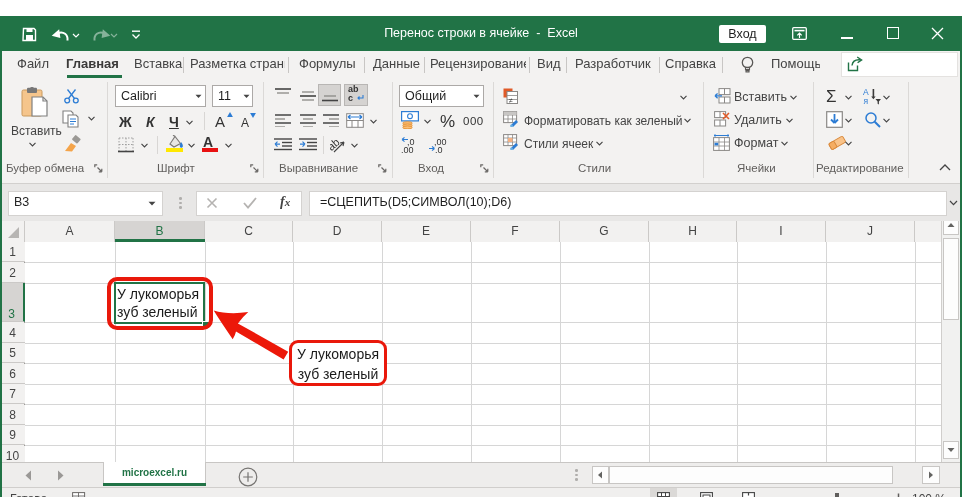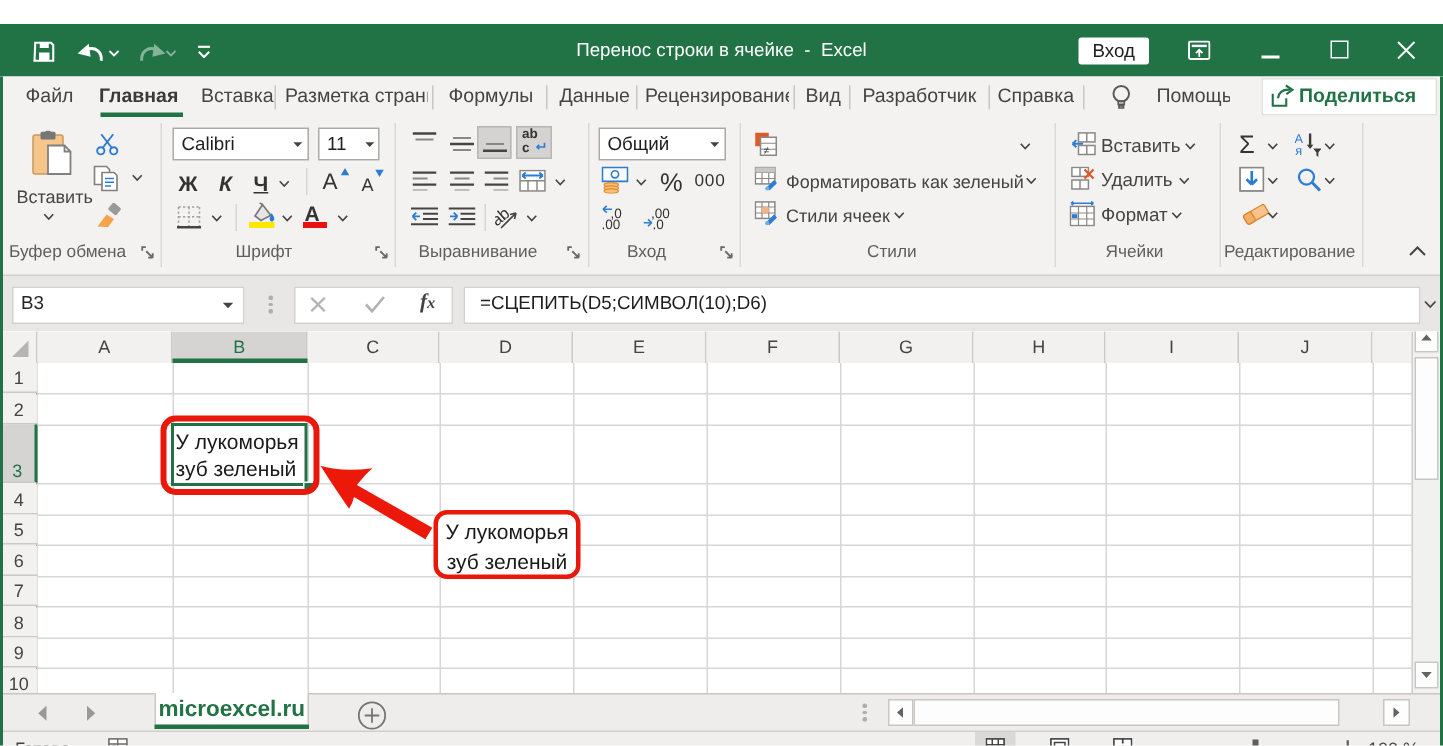--- a/index.html
+++ b/index.html
@@ -110,21 +110,20 @@
       <path d="M5.5 11.4 h4 v2.2 h-4 z M6 14.6 h3 v1.4 h-3 z" fill="none" stroke="#5a5856" stroke-width="1.1"></path>
     </svg>
     <div class="tabtxt" style="left:771px;width:49px;overflow:hidden;">Помощь</div>
 
     <div class="abs" style="left:841px;top:1px;width:117px;height:25px;background:#fff;border:1px solid #e4e2e0;"></div>
     <svg class="abs" style="left:847px;top:5px" width="17" height="17" viewBox="0 0 17 17">
       <path d="M1.5 6.5 v8 h9 v-5" fill="none" stroke="#217346" stroke-width="1.4"></path>
       <path d="M5 9.5 C5.5 5.5 8.5 3.5 13 3.8" fill="none" stroke="#217346" stroke-width="1.4"></path>
       <path d="M10.2 1 L14.6 3.9 L10.6 6.7" fill="none" stroke="#217346" stroke-width="1.4"></path>
     </svg>
-    <div class="tabtxt" style="left:866px;font-weight:bold;color:#217346;">Поделиться</div>
   </div>
   <div id="ribbon" class="abs">
     <div class="gsep" style="left:107px;"></div>
     <div class="gsep" style="left:263px;"></div>
     <div class="gsep" style="left:392px;"></div>
     <div class="gsep" style="left:493px;"></div>
     <div class="gsep" style="left:703px;"></div>
     <div class="gsep" style="left:813px;"></div>
     <div class="gsep" style="left:908px;"></div>
 
@@ -550,21 +549,21 @@
   </div>
   <div id="tabbar" class="abs">
     <svg class="abs" style="left:24px;top:7px" width="10" height="11" viewBox="0 0 10 11">
         <path d="M7 0.5 L1.5 5.5 L7 10.5 z" fill="#9a9896"></path>
       </svg>
     <svg class="abs" style="left:55px;top:7px" width="10" height="11" viewBox="0 0 10 11">
         <path d="M3 0.5 L8.5 5.5 L3 10.5 z" fill="#9a9896"></path>
       </svg>
     <div class="abs" style="left:103px;top:-1px;width:103px;height:21px;background:#fff;border-left:1px solid #c8c6c4;border-right:1px solid #c8c6c4;"></div>
     <div class="abs" style="left:103px;top:20px;width:103px;height:3px;background:#217346;"></div>
-    <div class="abs" style="left:103px;top:-1px;width:103px;height:21px;line-height:21px;text-align:center;font-size:15px;font-weight:bold;color:#217346;">microexcel.ru</div>
+    <div class="abs" style="left:103px;top:-1px;width:103px;height:21px;line-height:21px;text-align:center;font-size:10px;font-weight:bold;color:#217346;">microexcel.ru</div>
     <svg class="abs" style="left:238px;top:4px" width="20" height="20" viewBox="0 0 20 20">
       <circle cx="10" cy="10" r="8.8" fill="none" stroke="#767472" stroke-width="1.2"></circle>
       <path d="M10 5.2 v9.6 M5.2 10 h9.6" stroke="#767472" stroke-width="1.2"></path>
     </svg>
     <div class="abs" style="left:575px;top:6px;width:3px;height:13px;">
       <div style="width:2.5px;height:2.5px;border-radius:50%;background:#b0aeac;margin-bottom:2px;"></div>
       <div style="width:2.5px;height:2.5px;border-radius:50%;background:#b0aeac;margin-bottom:2px;"></div>
       <div style="width:2.5px;height:2.5px;border-radius:50%;background:#b0aeac;"></div>
     </div>
     <div class="abs" style="left:592px;top:3px;width:17px;height:18px;background:#fdfdfd;border:1px solid #c8c6c4;"></div>

